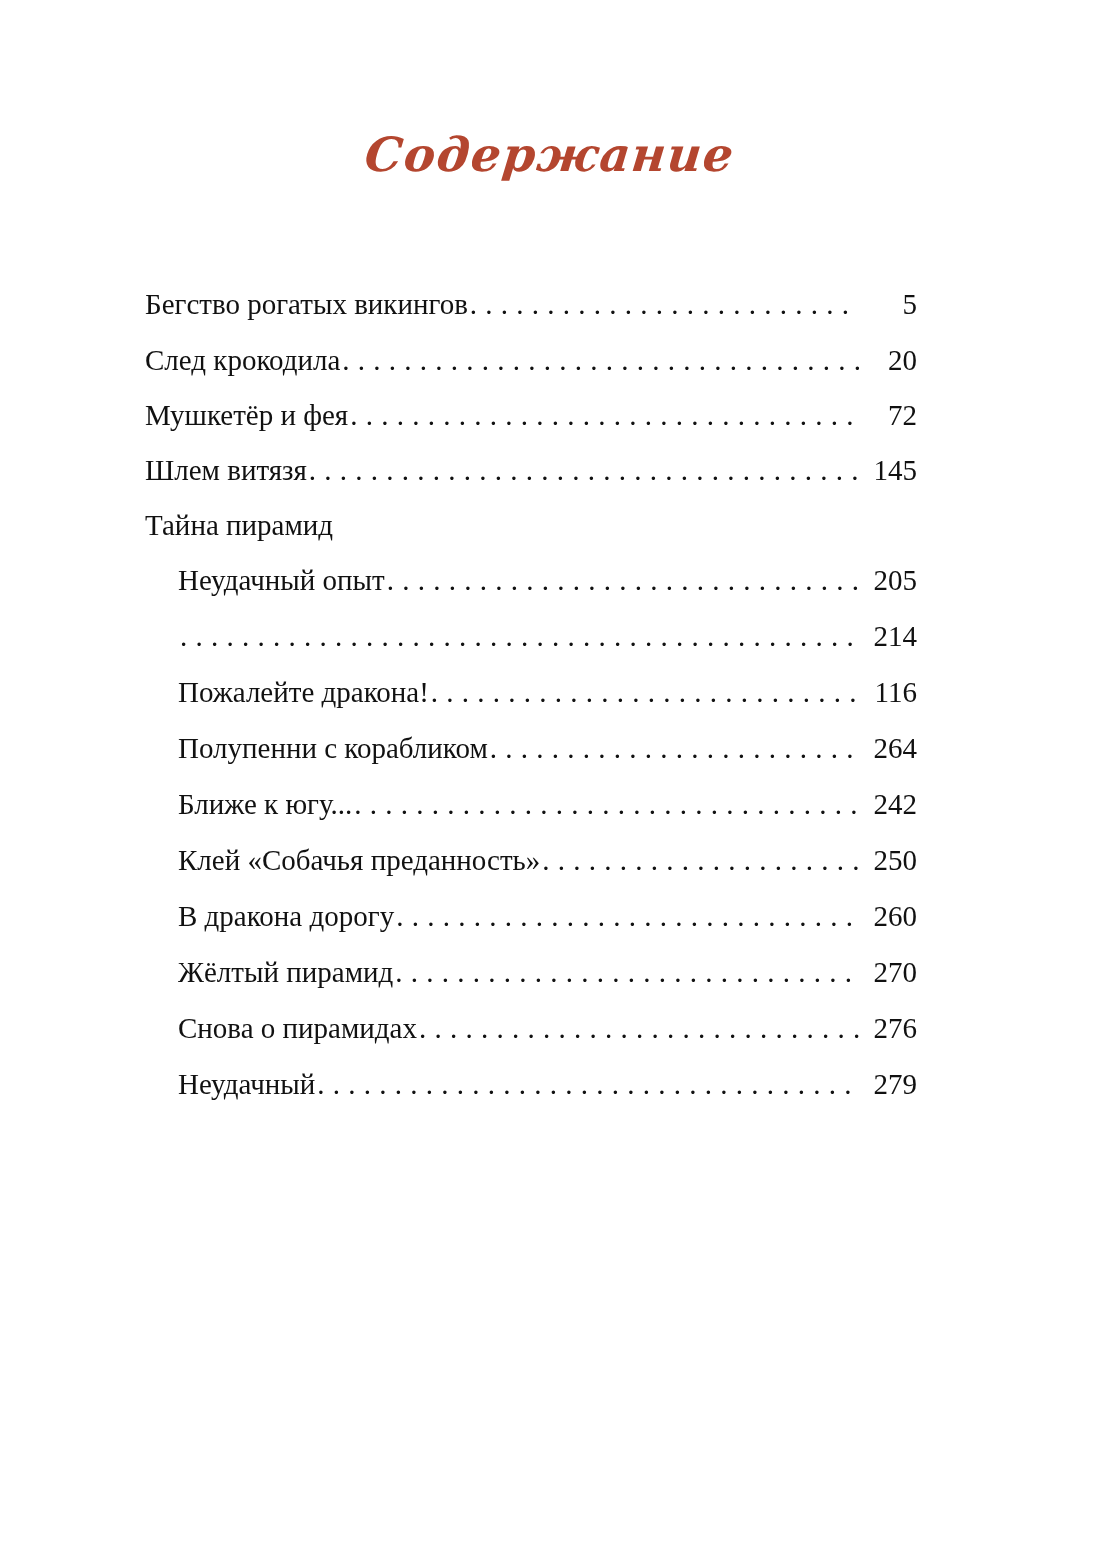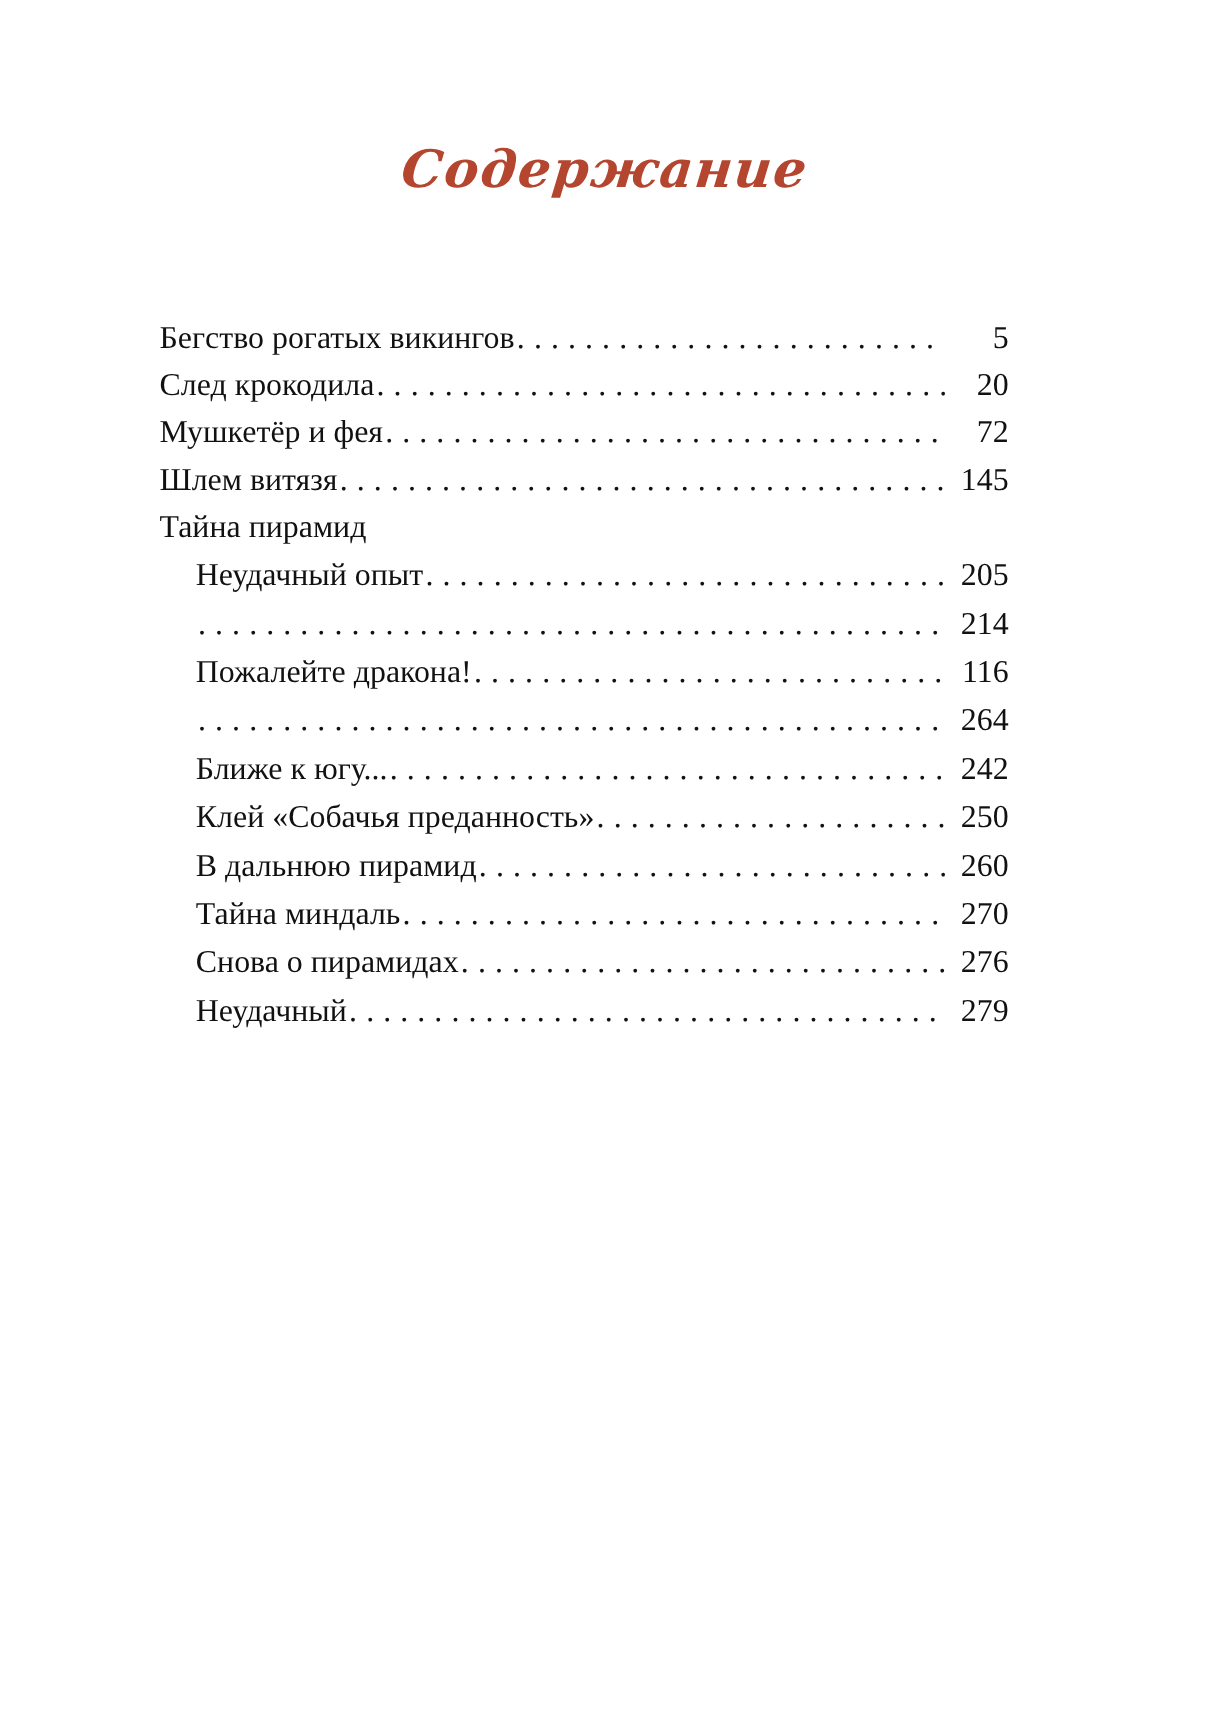--- a/index.html
+++ b/index.html
@@ -39,26 +39,27 @@
   
   .toc-list {
     position: absolute;
     left: 145px;
     top: 278px;
     width: 772px;
   }
 
   .toc-row {
     display: flex;
-    align-items: flex-end;
+    align-items: flex-start;
     font-family: "Liberation Serif", "DejaVu Serif", serif;
     font-size: 29px;
     color: #111111;
     line-height: 1;
     white-space: nowrap;
+    margin-top: 12px;
   }
 
   
   .toc-row.level-0 {
     height: 43px;
   }
 
   
   .toc-row.level-1 {
     height: 44px;
@@ -137,40 +138,41 @@
       <div class="toc-row level-1">
         <span class="toc-leader"></span>
         <span class="toc-page">214</span>
       </div>
       <div class="toc-row level-1">
         <span class="toc-label">Пожалейте дракона!</span>
         <span class="toc-leader"></span>
         <span class="toc-page">116</span>
       </div>
       <div class="toc-row level-1">
+        <span class="toc-label">Полупенни с корабликом</span>
         <span class="toc-leader"></span>
         <span class="toc-page">264</span>
       </div>
       <div class="toc-row level-1">
         <span class="toc-label">Ближе к югу...</span>
         <span class="toc-leader"></span>
         <span class="toc-page">242</span>
       </div>
       <div class="toc-row level-1">
         <span class="toc-label">Клей «Собачья преданность»</span>
         <span class="toc-leader"></span>
         <span class="toc-page">250</span>
       </div>
       <div class="toc-row level-1">
-        <span class="toc-label">В дальнюю пирамид</span>
+        <span class="toc-label">В дракона дорогу</span>
         <span class="toc-leader"></span>
         <span class="toc-page">260</span>
       </div>
       <div class="toc-row level-1">
-        <span class="toc-label">Тайна миндаль</span>
+        <span class="toc-label">Жёлтый пирамид</span>
         <span class="toc-leader"></span>
         <span class="toc-page">270</span>
       </div>
       <div class="toc-row level-1">
         <span class="toc-label">Снова о пирамидах</span>
         <span class="toc-leader"></span>
         <span class="toc-page">276</span>
       </div>
       <div class="toc-row level-1">
         <span class="toc-label">Неудачный</span>

